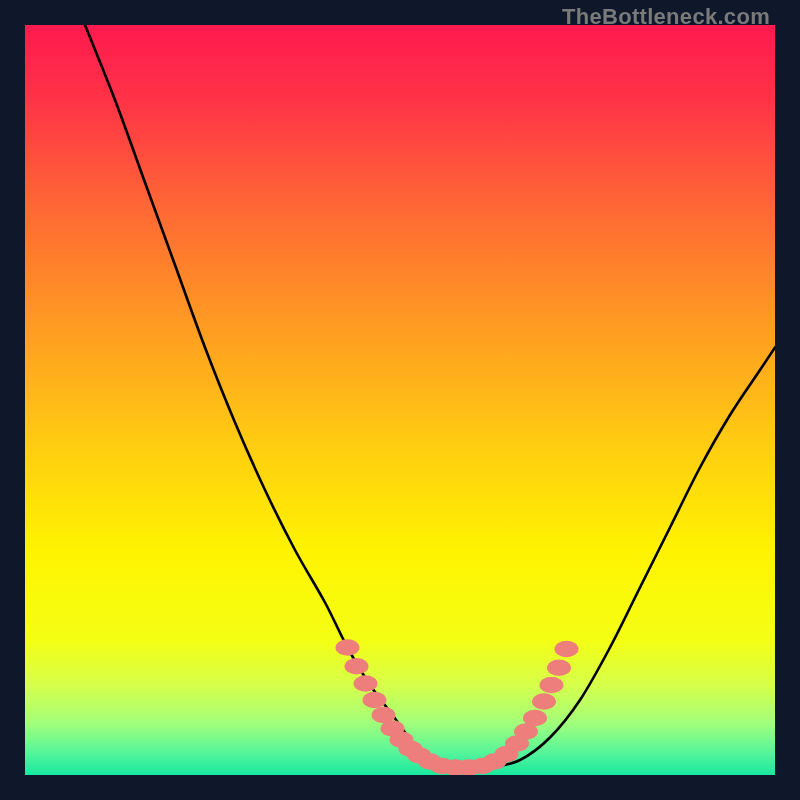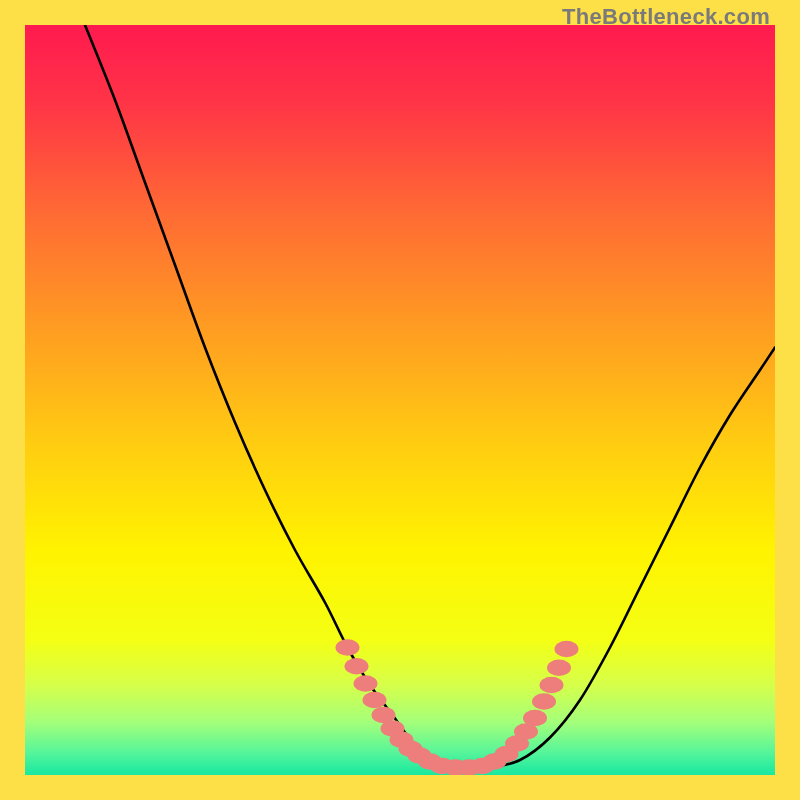--- a/index.html
+++ b/index.html
@@ -9,21 +9,21 @@
     height: 800px;
     background: #000;
     overflow: hidden;
   }
   .frame {
     position: absolute;
     left: 0;
     top: 0;
     width: 800px;
     height: 800px;
-    background: #fde047;
+    background: #0f172a;
   }
   .plot {
     position: absolute;
     left: 25px;
     top: 25px;
     width: 750px;
     height: 750px;
     overflow: hidden;
   }
   .gradient {

